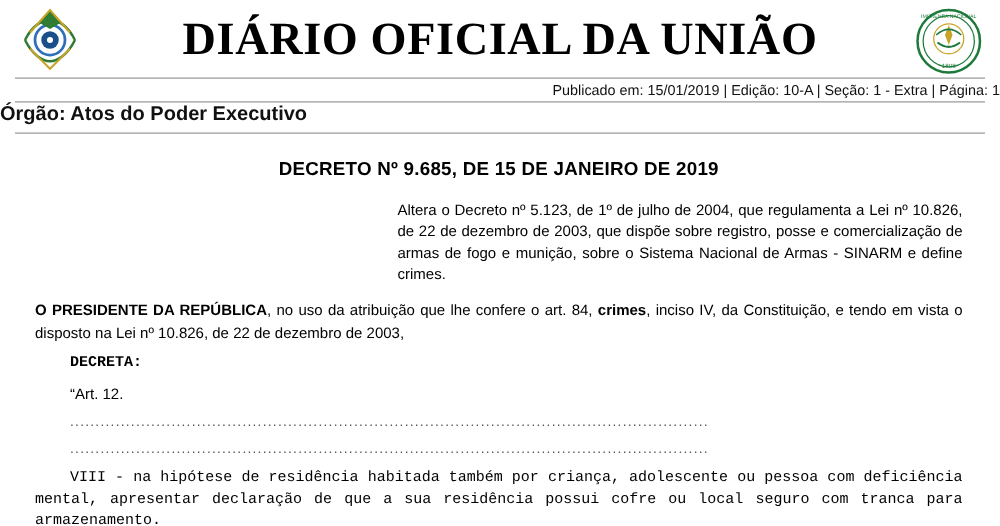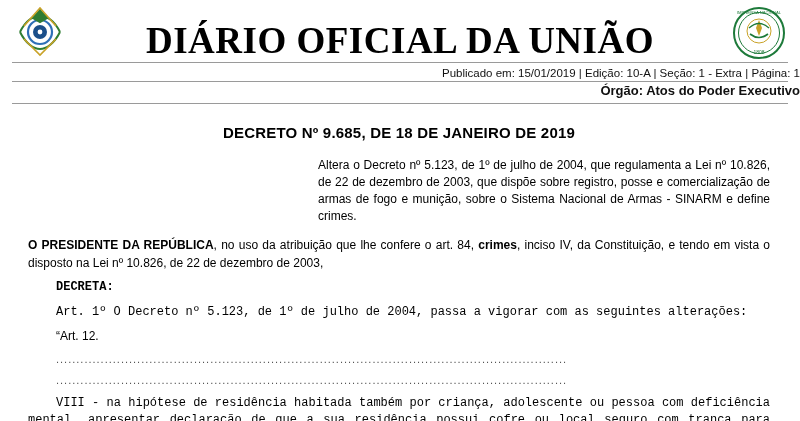--- a/index.html
+++ b/index.html
@@ -19,21 +19,21 @@
     width: 800px;
     height: 421px;
     background: #ffffff;
   }
 
   
   .masthead {
     position: relative;
     height: 62px;
     display: flex;
-    align-items: flex-end;
+    align-items: center;
     justify-content: center;
   }
   .masthead-title {
     font-family: "Liberation Serif", serif;
     font-size: 37px;
     font-weight: 700;
     letter-spacing: 0.5px;
     color: #000;
     text-align: center;
     white-space: nowrap;
@@ -59,22 +59,22 @@
     border-top: 1px solid #9a9a9a;
     margin: 0 12px;
   }
   .meta {
     text-align: right;
     font-size: 11.5px;
     color: #111;
     padding: 4px 0 2px 0;
   }
   .organ {
-    text-align: right;
-    font-size: 13px;
+    text-align: left;
+    font-size: 16px;
     font-weight: 700;
     color: #111;
     padding: 1px 0 5px 0;
   }
 
   
   .content {
     padding: 10px 30px 0 28px;
     font-size: 12px;
     line-height: 1.42;
@@ -156,31 +156,30 @@
   <div class="meta">Publicado em: 15/01/2019 | Edição: 10-A | Seção: 1 - Extra | Página: 1</div>
 
   <hr class="rule">
 
   <div class="organ">Órgão: Atos do Poder Executivo</div>
 
   <hr class="rule">
 
   <div class="content">
 
-    <div class="doc-title">DECRETO Nº 9.685, DE 18 DE JANEIRO DE 2019</div>
+    <div class="doc-title">DECRETO Nº 9.685, DE 15 DE JANEIRO DE 2019</div>
 
     <p class="ementa">Altera o Decreto nº 5.123, de 1º de julho de 2004, que regulamenta a Lei nº 10.826, de 22 de dezembro de 2003, que dispõe sobre registro, posse e comercialização de armas de fogo e munição, sobre o Sistema Nacional de Armas - SINARM e define crimes.</p>
 
     <p>
       <span class="indent"></span><span class="b">O PRESIDENTE DA REPÚBLICA</span><span>, no uso da atribuição que lhe confere o art. 84, </span><span class="b">crimes</span><span>, inciso IV, da Constituição, e tendo em vista o disposto na Lei nº 10.826, de 22 de dezembro de 2003,</span>
     </p>
 
     <p class="indent b">DECRETA:</p>
 
-    <p class="indent">Art. 1º O Decreto nº 5.123, de 1º de julho de 2004, passa a vigorar com as seguintes alterações:</p>
 
     <p class="art-open">“Art. 12.</p>
 
     <p class="dots">..............................................................................................................................</p>
 
     <p class="dots">..............................................................................................................................</p>
 
     <p class="indent">VIII - na hipótese de residência habitada também por criança, adolescente ou pessoa com deficiência mental, apresentar declaração de que a sua residência possui cofre ou local seguro com tranca para armazenamento.</p>
 
   </div>

